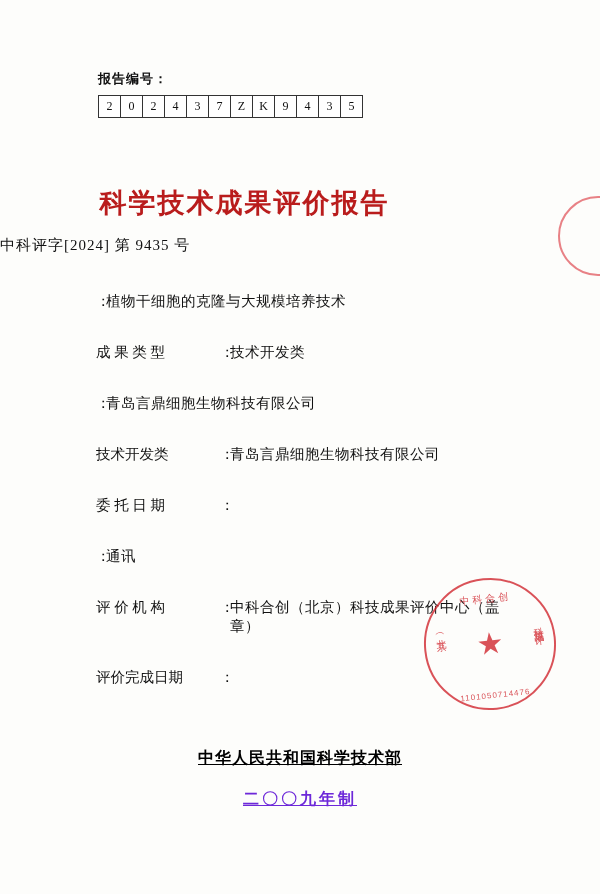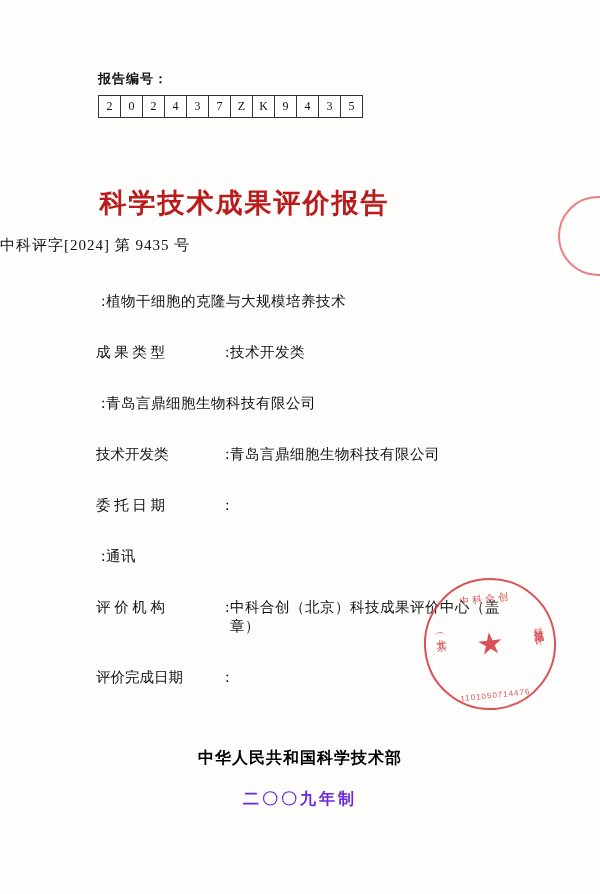--- a/index.html
+++ b/index.html
@@ -180,20 +180,21 @@
     border-radius: 50%;
     opacity: 0.75;
   }
 
   
   .footer {
     position: absolute;
     left: 0;
     width: 600px;
     text-align: center;
+    text-decoration: underline;
   }
   .footer-org {
     top: 748px;
     font-size: 16px;
     font-weight: bold;
     letter-spacing: 1px;
     color: #000;
   }
   .footer-year {
     top: 789px;

